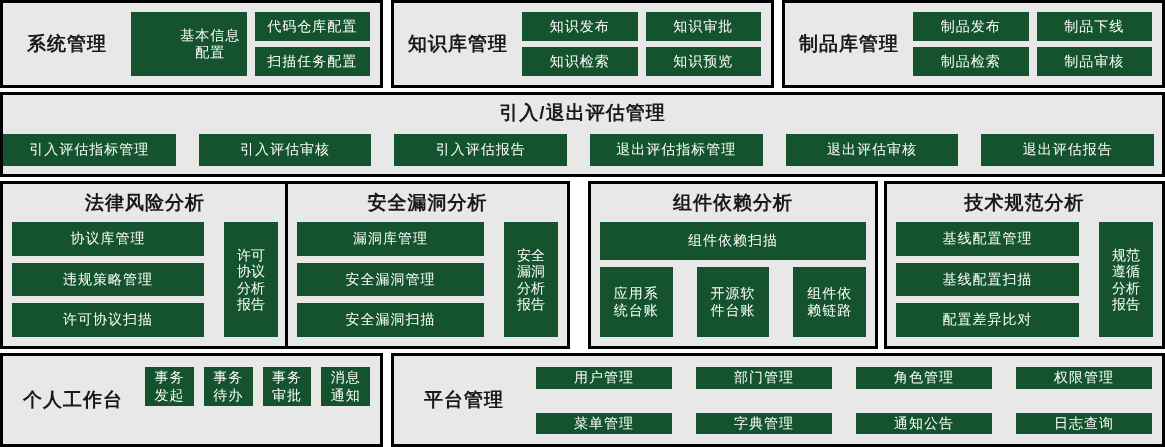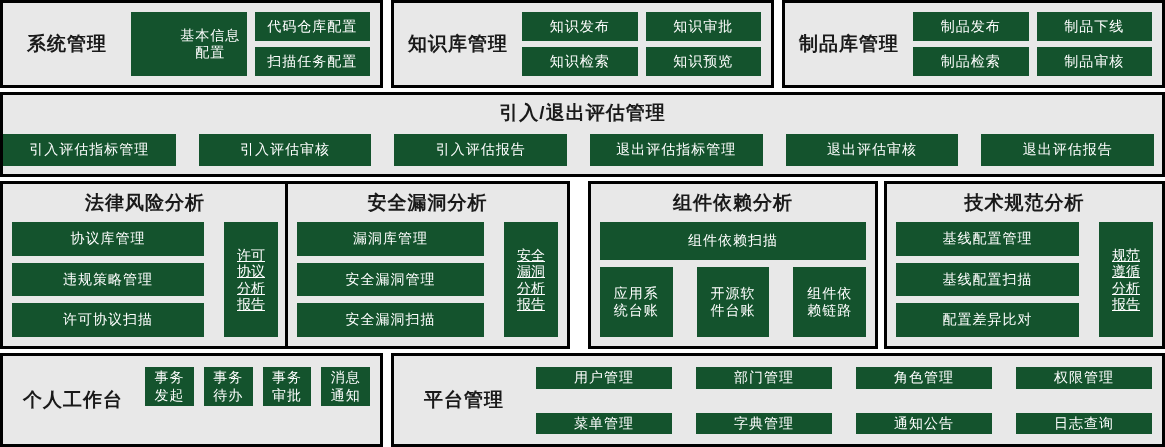--- a/index.html
+++ b/index.html
@@ -58,21 +58,20 @@
     text-align: center;
     box-sizing: border-box;
     line-height: 1.25;
     border: none;
     padding: 2px 4px;
     cursor: pointer;
     user-select: none;
   }
   .btn.tall {
     font-size: 14px;
-    text-decoration: underline;
   }
 
   
   #p-system  { left: 0px;   top: 0px;   width: 383px; height: 88px; }
   #p-knowledge { left: 391px; top: 0px; width: 383px; height: 88px; }
   #p-product { left: 782px; top: 0px;   width: 383px; height: 88px; }
 
   .r1-inner {
     display: flex;
     align-items: center;

